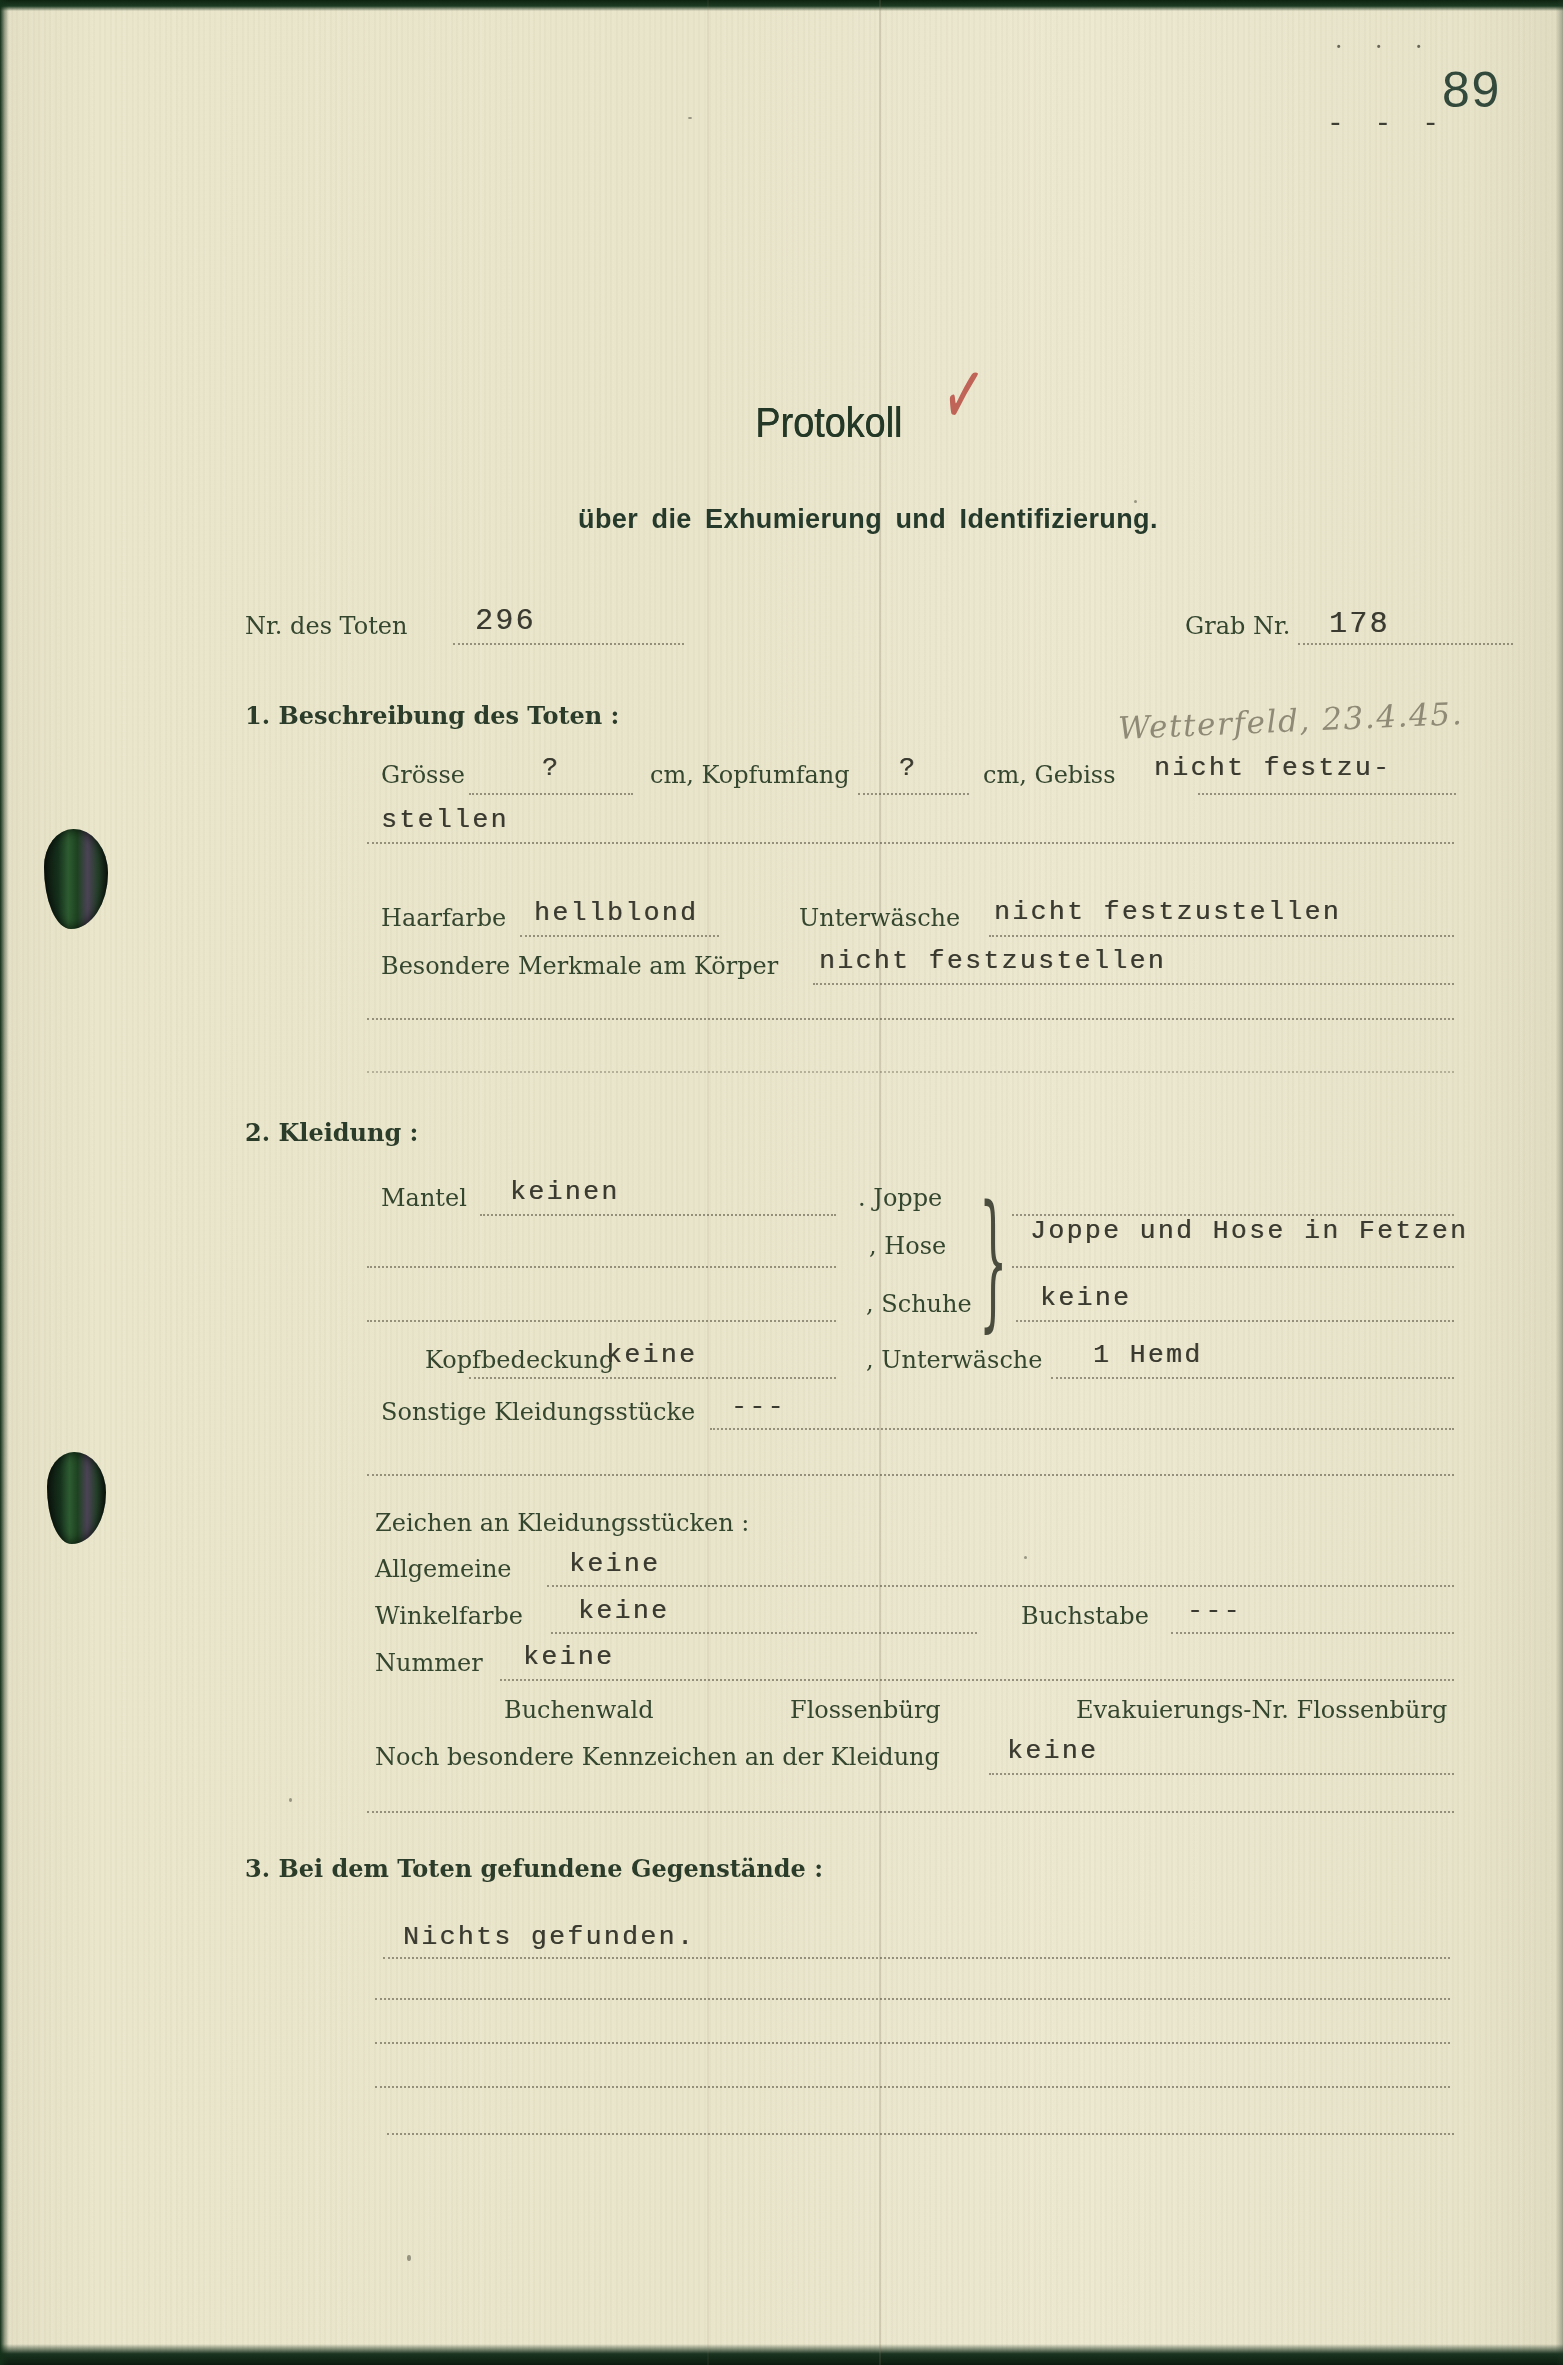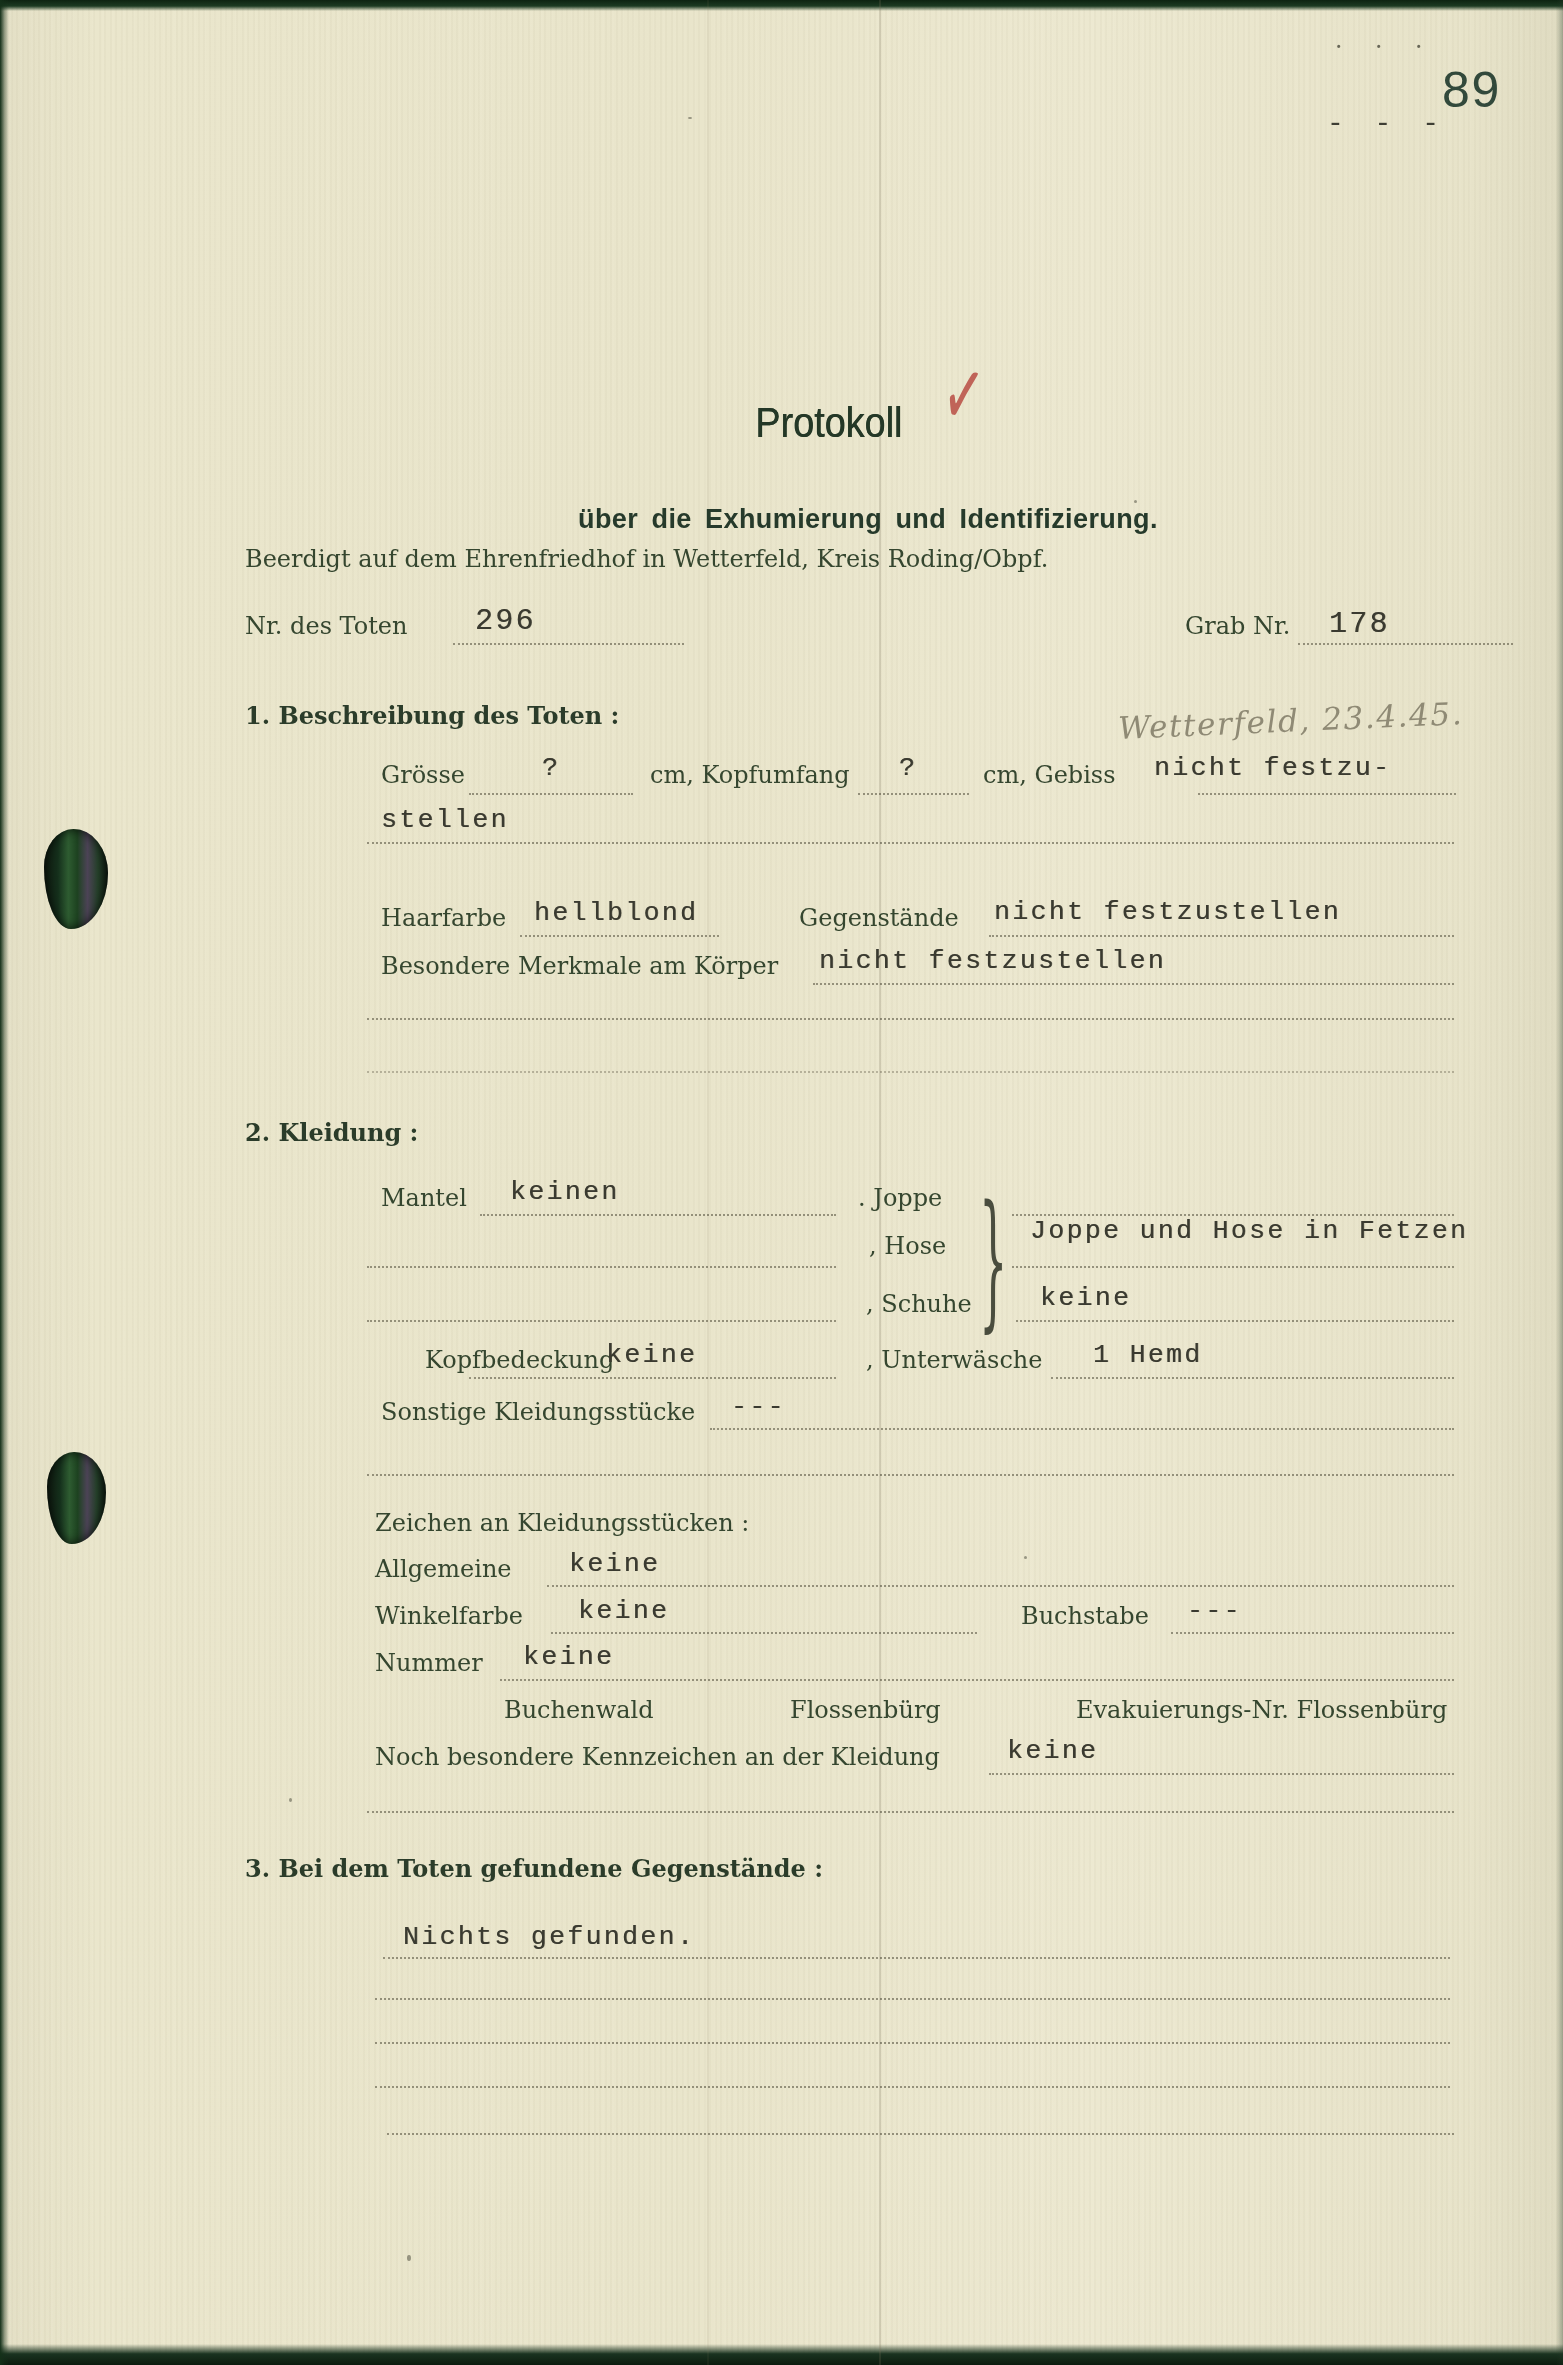--- a/index.html
+++ b/index.html
@@ -62,21 +62,20 @@
 
   <div class="abs dots-mark" style="left:1335px;top:33px;">· · ·</div>
   <div class="abs dashes" style="left:1327px;top:108px;">- - -</div>
   <div class="abs pgnum" style="left:1442px;top:61px;">89</div>
 
 
   <div class="abs title-main" style="left:747px;top:399px;">Protokoll</div>
   <div class="abs check" style="left:926px;top:342px;">✓</div>
   <div class="abs title-sub" style="left:578px;top:504px;">über die Exhumierung und Identifizierung.</div>
 
-  <div class="abs serif" style="left:245px;top:545px;">Beerdigt auf dem Ehrenfriedhof in Wetterfeld, Kreis Roding/Obpf.</div>
 
   <div class="abs serif" style="left:245px;top:612px;">Nr. des Toten</div>
   <div class="abs mono" style="left:475px;top:604px;font-size:30px;">296</div>
   <div class="dot" style="left:453px;top:643px;width:231px;"></div>
   <div class="abs serif" style="left:1185px;top:612px;">Grab Nr.</div>
   <div class="abs mono" style="left:1329px;top:607px;font-size:30px;">178</div>
   <div class="dot" style="left:1298px;top:643px;width:215px;"></div>
 
   <div class="abs serif bold" style="left:245px;top:701px;">1. Beschreibung des Toten :</div>
   <div class="abs handwrite" style="left:1119px;top:710px;">Wetterfeld, 23.4.45.</div>
@@ -90,21 +89,21 @@
   <div class="abs serif" style="left:983px;top:761px;">cm, Gebiss</div>
   <div class="abs mono" style="left:1154px;top:753px;">nicht festzu-</div>
   <div class="dot" style="left:1198px;top:793px;width:258px;"></div>
 
   <div class="abs mono" style="left:381px;top:805px;">stellen</div>
   <div class="dot" style="left:367px;top:842px;width:1087px;"></div>
 
   <div class="abs serif" style="left:381px;top:904px;">Haarfarbe</div>
   <div class="abs mono" style="left:534px;top:898px;">hellblond</div>
   <div class="dot" style="left:520px;top:935px;width:199px;"></div>
-  <div class="abs serif" style="left:799px;top:904px;">Gegenstände</div>
+  <div class="abs serif" style="left:799px;top:904px;">Unterwäsche</div>
   <div class="abs mono" style="left:994px;top:897px;">nicht festzustellen</div>
   <div class="dot" style="left:989px;top:935px;width:465px;"></div>
 
   <div class="abs serif" style="left:381px;top:952px;">Besondere Merkmale am Körper</div>
   <div class="abs mono" style="left:819px;top:946px;">nicht festzustellen</div>
   <div class="dot" style="left:813px;top:983px;width:641px;"></div>
 
   <div class="dot" style="left:367px;top:1018px;width:1087px;"></div>
   <div class="dot light" style="left:367px;top:1071px;width:1087px;"></div>
 

